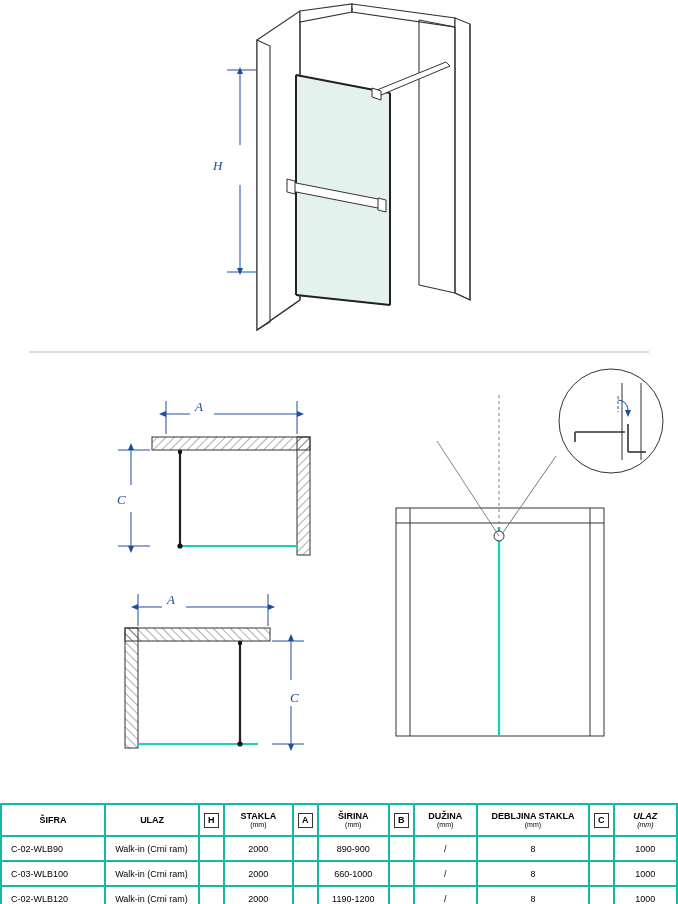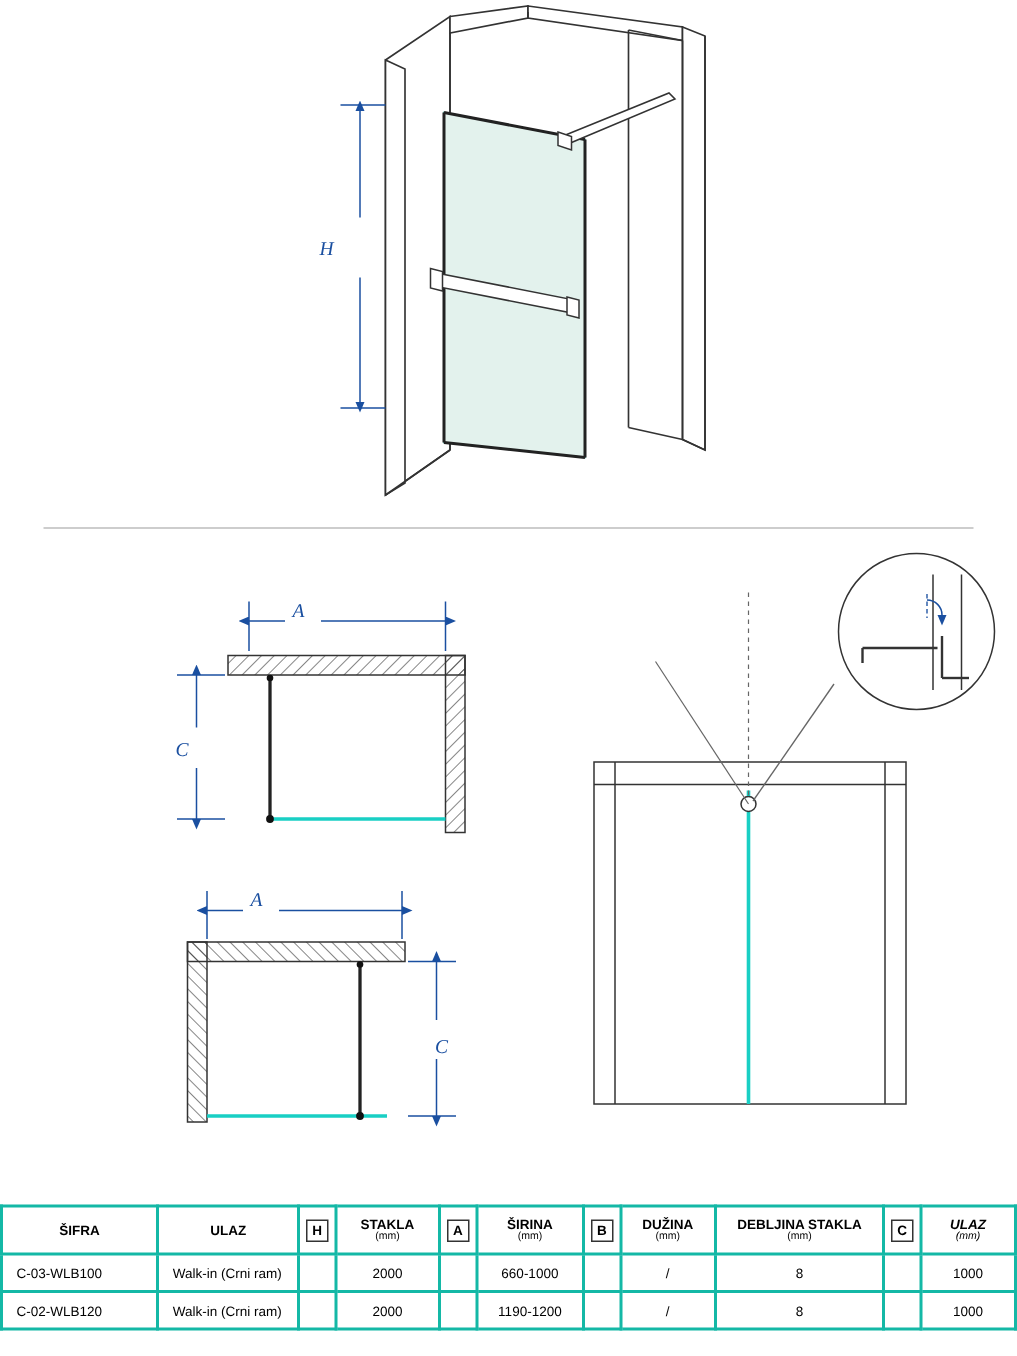--- a/index.html
+++ b/index.html
@@ -275,20 +275,33 @@
           <span class="letter-box">C</span>
         </th>
         <th class="col-ulaz">
           <span>ULAZ</span>
           <span class="unit">(mm)</span>
         </th>
       </tr>
     </thead>
     <tbody>
       <tr>
+        <td class="left-cell">C-02-WLB90</td>
+        <td class="left-cell">Walk-in (Crni ram)</td>
+        <td></td>
+        <td>2000</td>
+        <td></td>
+        <td>890-900</td>
+        <td></td>
+        <td>/</td>
+        <td>8</td>
+        <td></td>
+        <td>1000</td>
+      </tr>
+      <tr>
         <td class="left-cell">C-03-WLB100</td>
         <td class="left-cell">Walk-in (Crni ram)</td>
         <td></td>
         <td>2000</td>
         <td></td>
         <td>660-1000</td>
         <td></td>
         <td>/</td>
         <td>8</td>
         <td></td>

